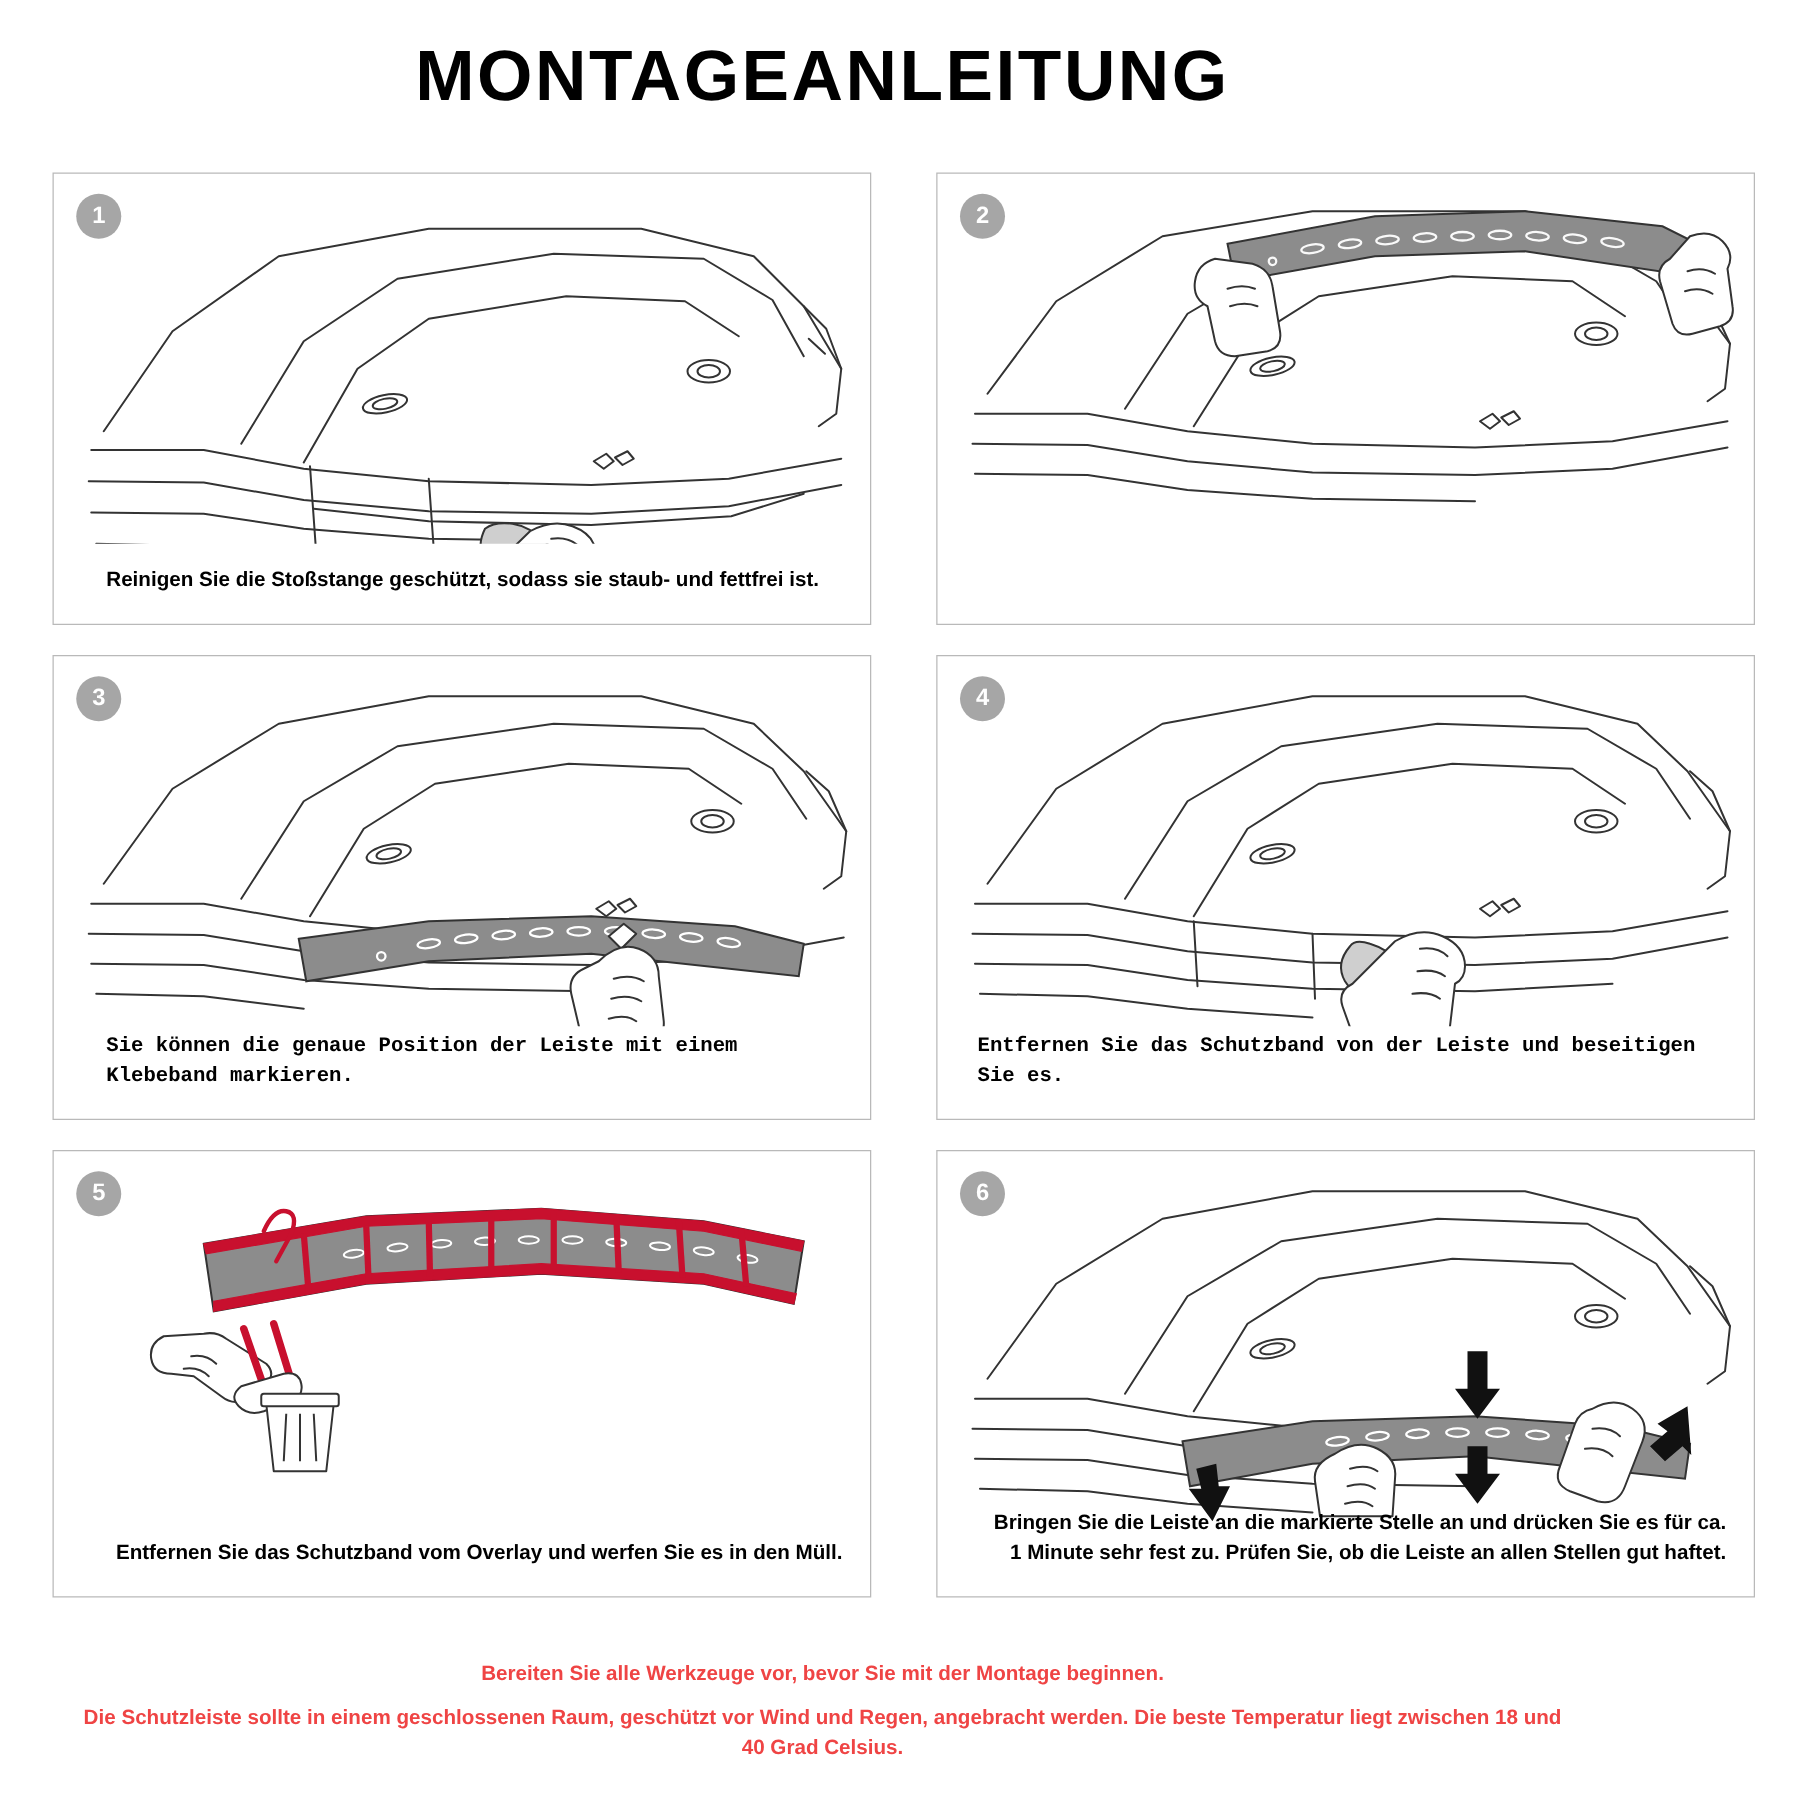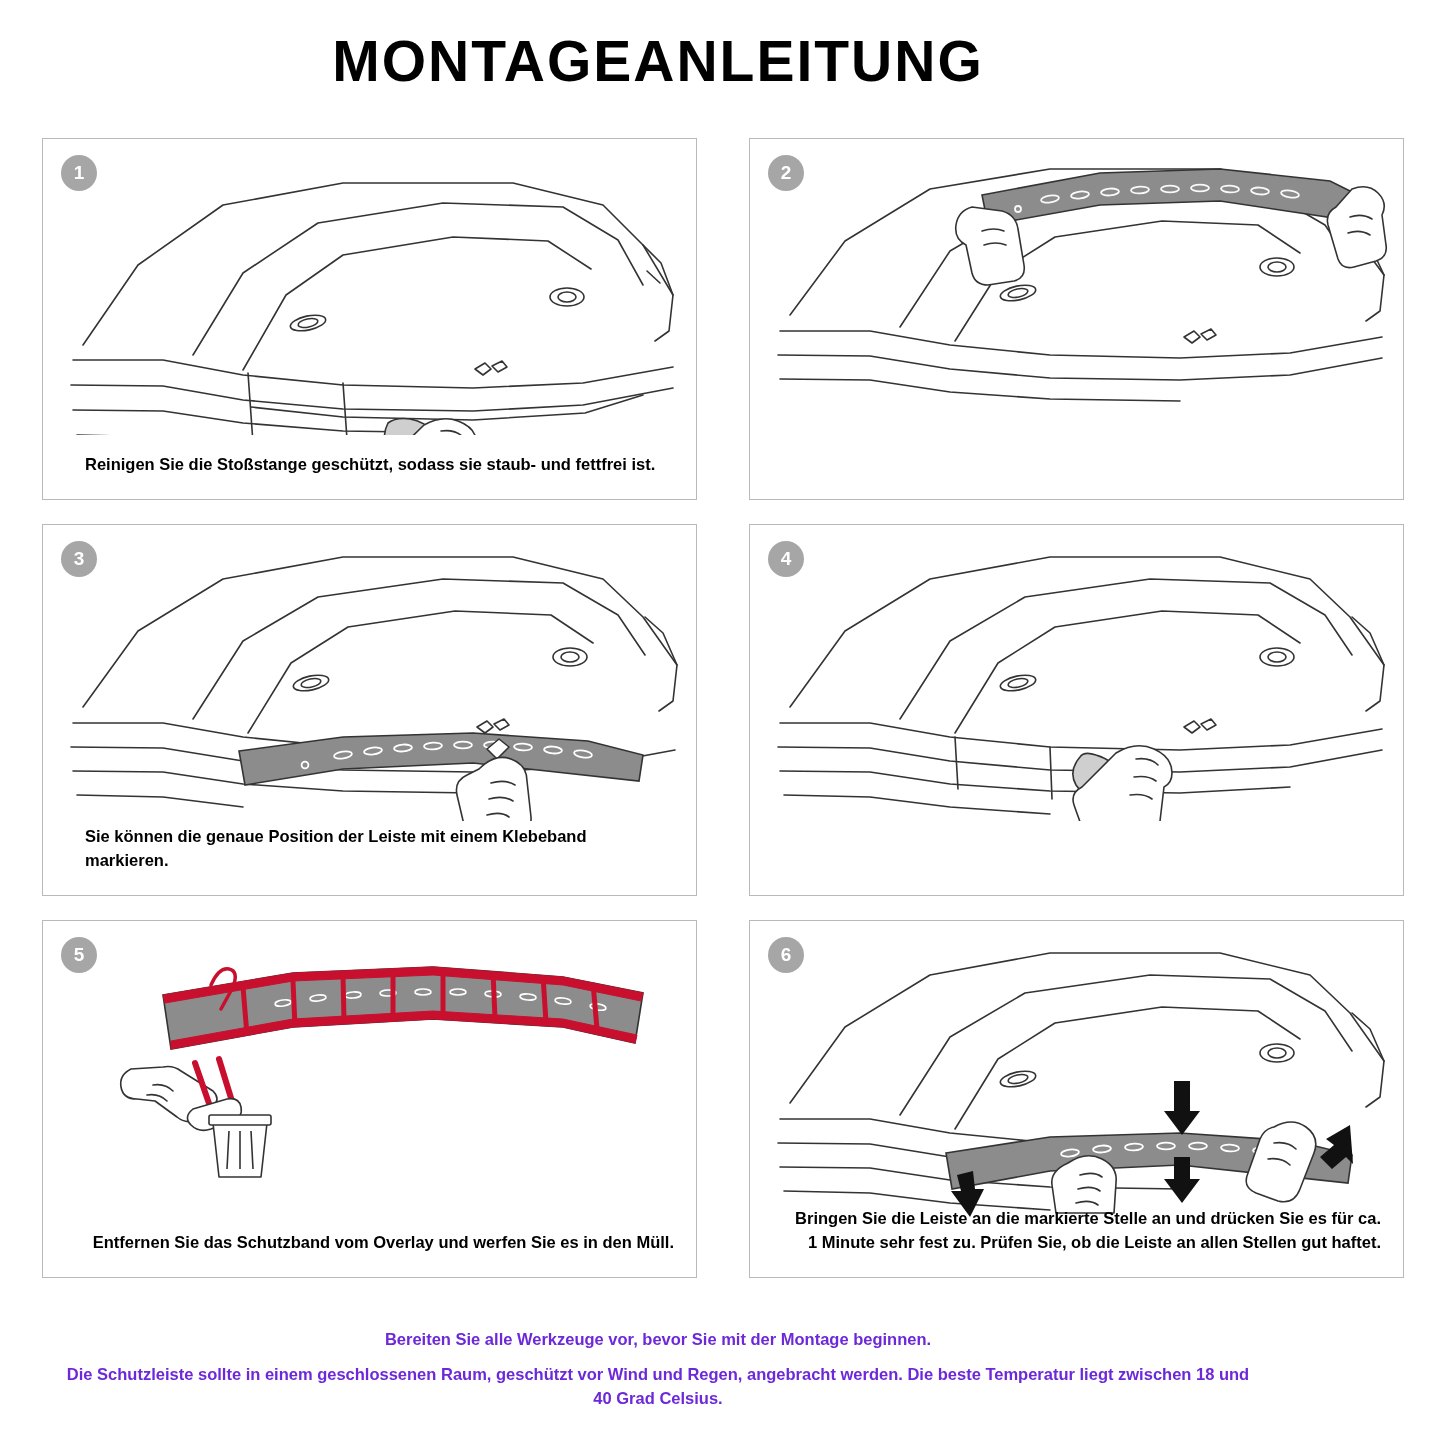--- a/index.html
+++ b/index.html
@@ -72,30 +72,30 @@
   }
   .caption {
     position: absolute;
     left: 42px;
     right: 22px;
     font-size: 16.5px;
     font-weight: bold;
     line-height: 1.45;
   }
   .step.h1 .caption { bottom: 22px; }
-  .step.h2 .caption { bottom: 22px; }
+  .step.h2 .caption { bottom: 22px; font-family: Liberation Mono, monospace; }
   .step.h3 .caption { bottom: 22px; text-align: right; }
   .cap-right { left: 32px; }
   .footer {
     position: absolute;
     left: 60px;
     right: 60px;
     bottom: 34px;
     text-align: center;
-    color: #6d28d9;
+    color: #ef4444;
     font-weight: bold;
   }
   .footer .f1 {
     font-size: 16.5px;
     margin-bottom: 14px;
   }
   .footer .f2 {
     font-size: 16.5px;
     line-height: 1.45;
   }
@@ -273,20 +273,21 @@
           <g stroke="#333" stroke-width="1.6" fill="#cfcfcf">
             <path d="M330 226 q-12 14 -4 28 q10 16 30 10 q16 -6 18 -22 q-14 -14 -28 -18 q-12 -4 -16 2 z"></path>
           </g>
 
           <g fill="#ffffff" stroke="#333" stroke-width="1.6" stroke-linejoin="round" stroke-linecap="round">
             <path d="M366 222 q20 -12 38 -4 q18 8 18 24 q0 10 -8 14 l-4 34 q-2 14 -16 16 l-42 6 q-14 2 -18 -10 l-10 -28 q-4 -12 8 -18 z"></path>
             <path d="M386 228 q14 -2 22 6 M384 246 q14 -2 22 4 M380 264 q14 -2 22 4"></path>
           </g>
         </svg>
       </div>
+      <div class="caption cap-right">Entfernen Sie das Schutzband von der Leiste und beseitigen Sie es.</div>
     </div>
 
     <div class="step h3">
       <div class="badge">5</div>
       <div class="art">
         <svg width="655" height="280" viewBox="0 0 655 280">
 
           <g>
             <path d="M120 68 L250 46 L390 40 L520 50 L600 66 L592 116 L520 100 L390 92 L250 100 L128 122 Z" fill="#8c8c8c" stroke="#333" stroke-width="1.6"></path>
             <path d="M120 68 L250 46 L390 40 L520 50 L600 66 L598 74 L520 58 L390 48 L250 54 L122 76 Z" fill="#c8102e" stroke="#c8102e" stroke-width="1"></path>

